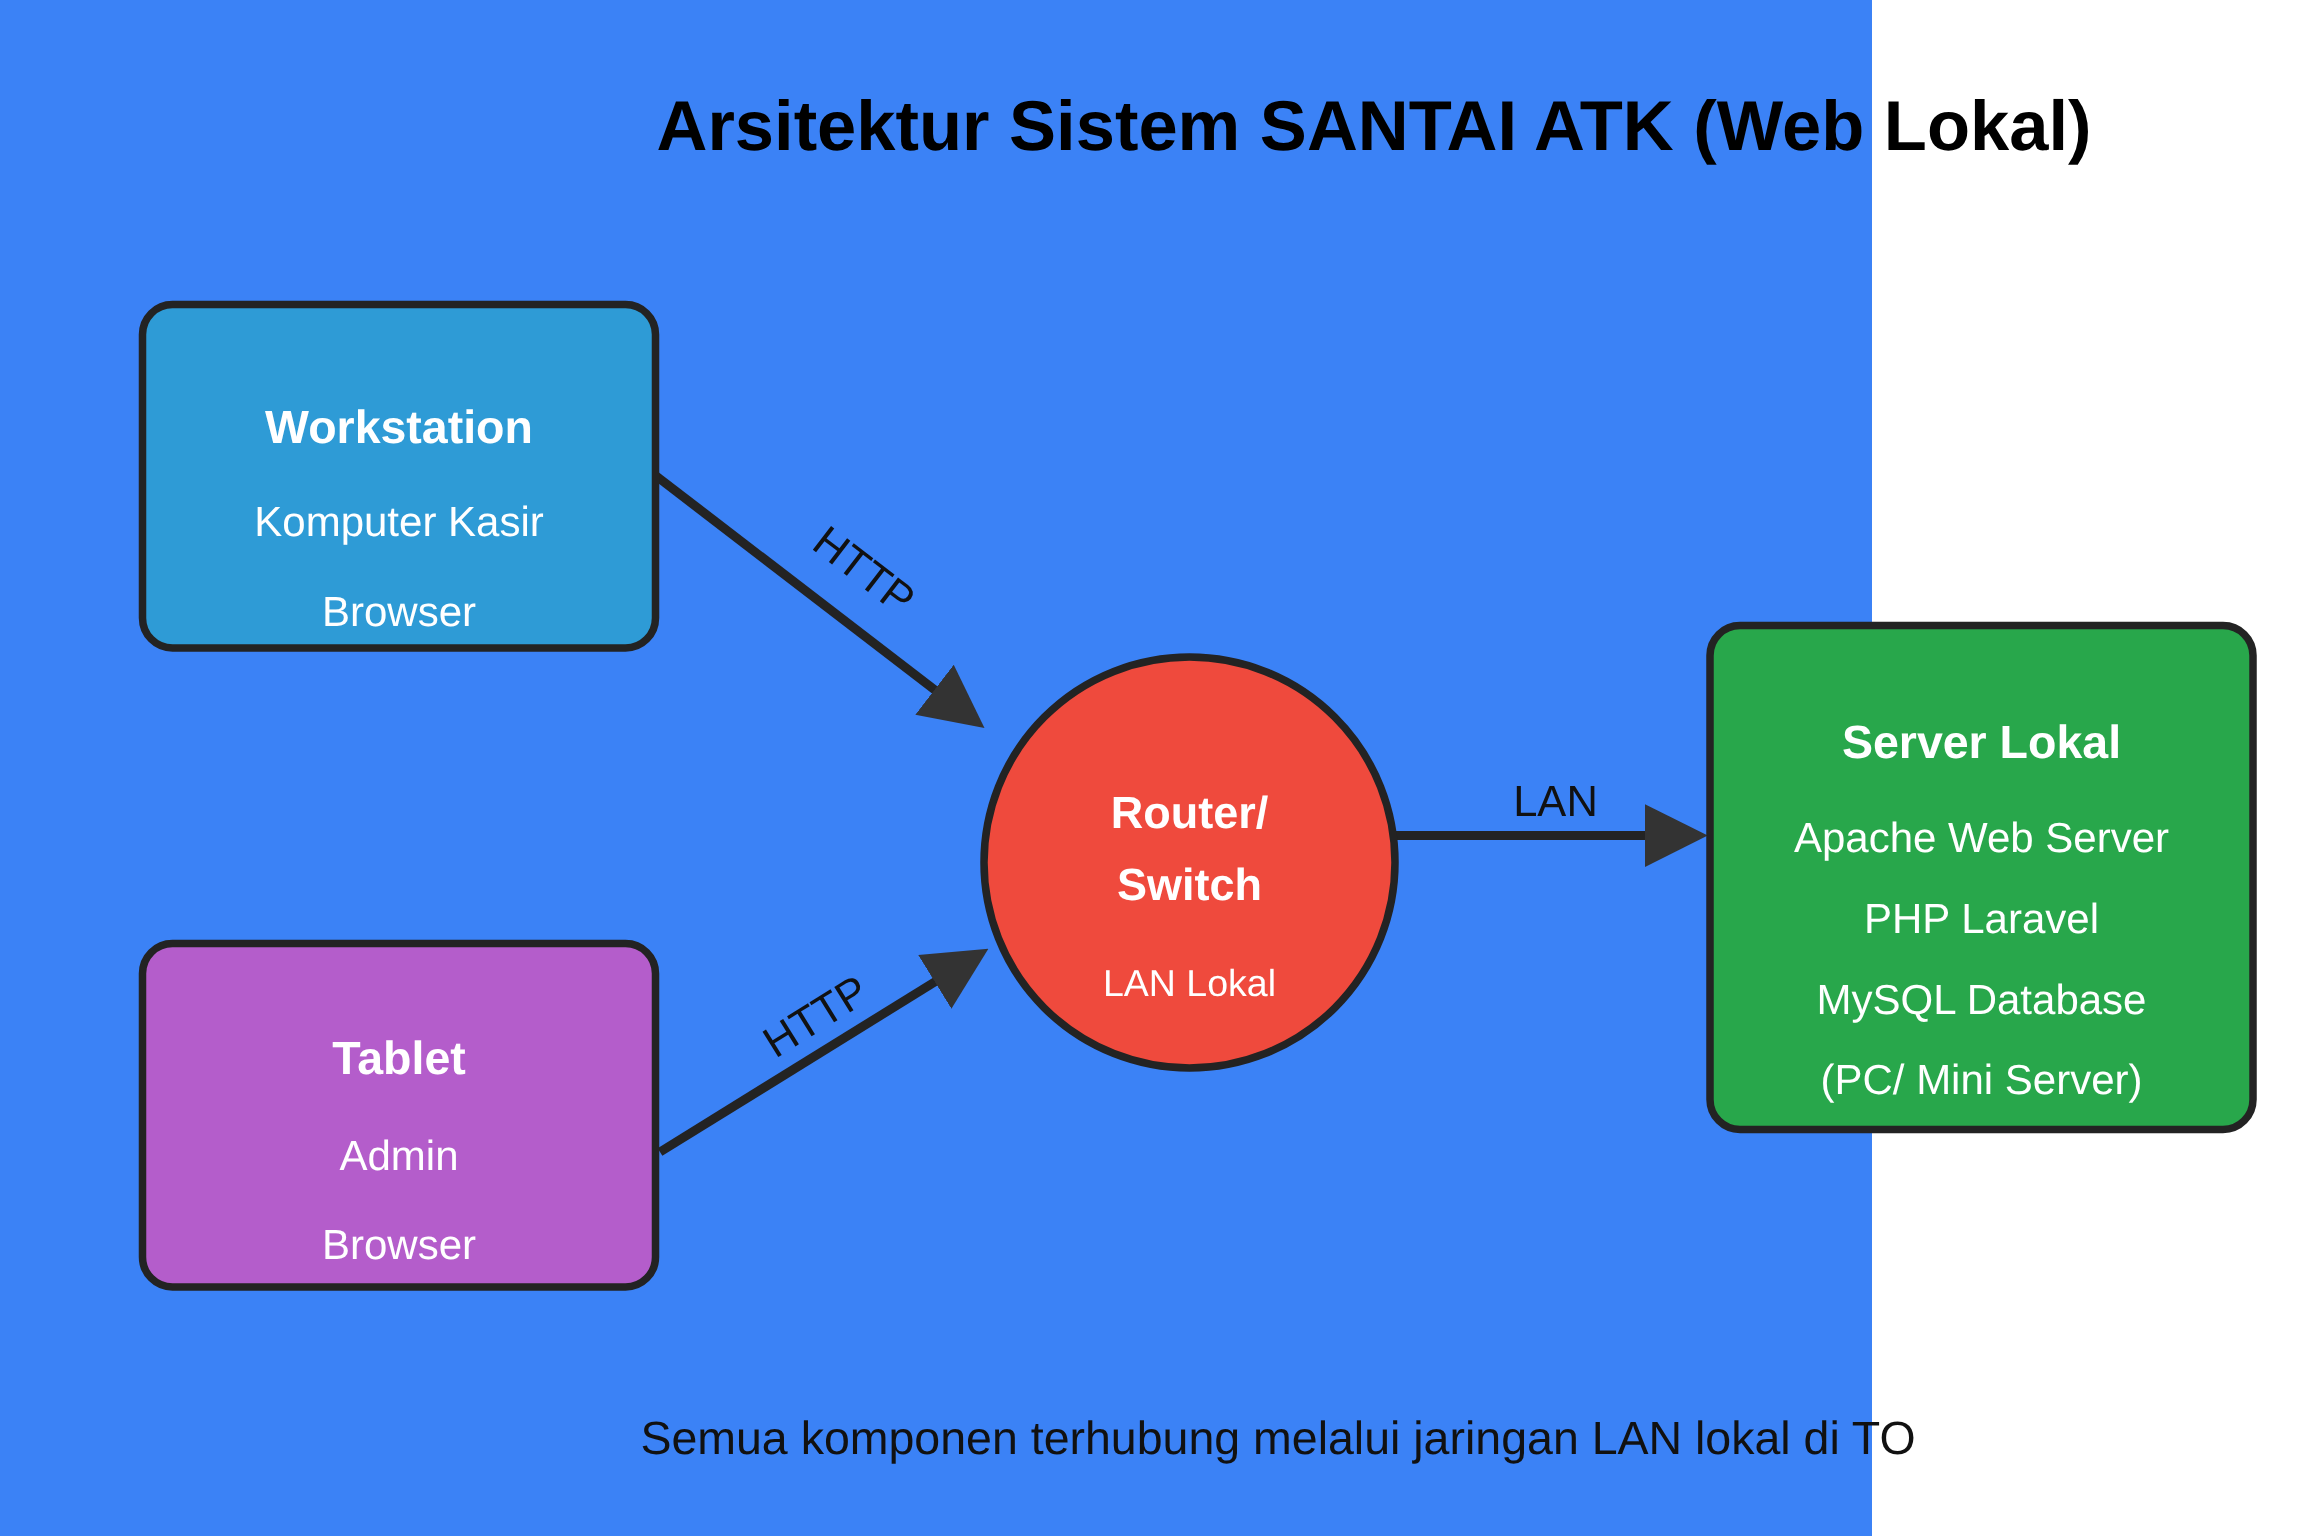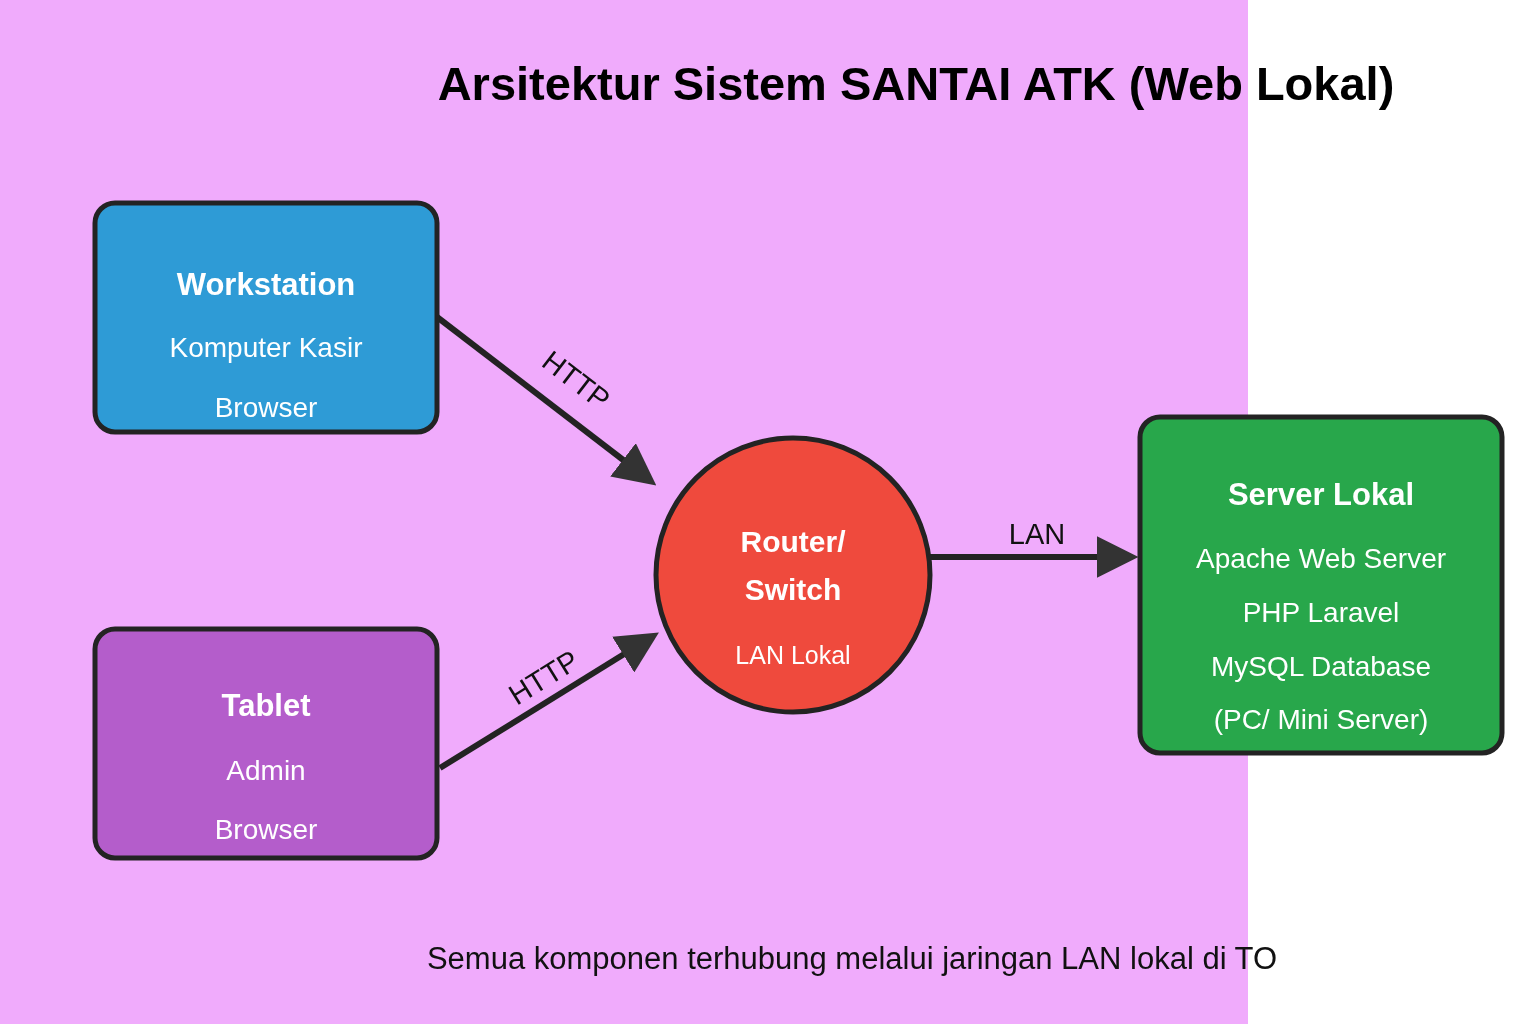--- a/index.html
+++ b/index.html
@@ -10,21 +10,21 @@
   body {
     width: 1536px;
     height: 1024px;
     overflow: hidden;
     font-family: "Liberation Sans", sans-serif;
   }
   #diagram-root {
     position: relative;
     width: 1248px;
     height: 1024px;
-    background: #f0abfc;
+    background: #3b82f6;
   }
   svg.canvas {
     position: absolute;
     inset: 0;
     width: 1536px;
     height: 1024px;
   }
   text {
     font-family: "Liberation Sans", sans-serif;
     fill: #111111;

